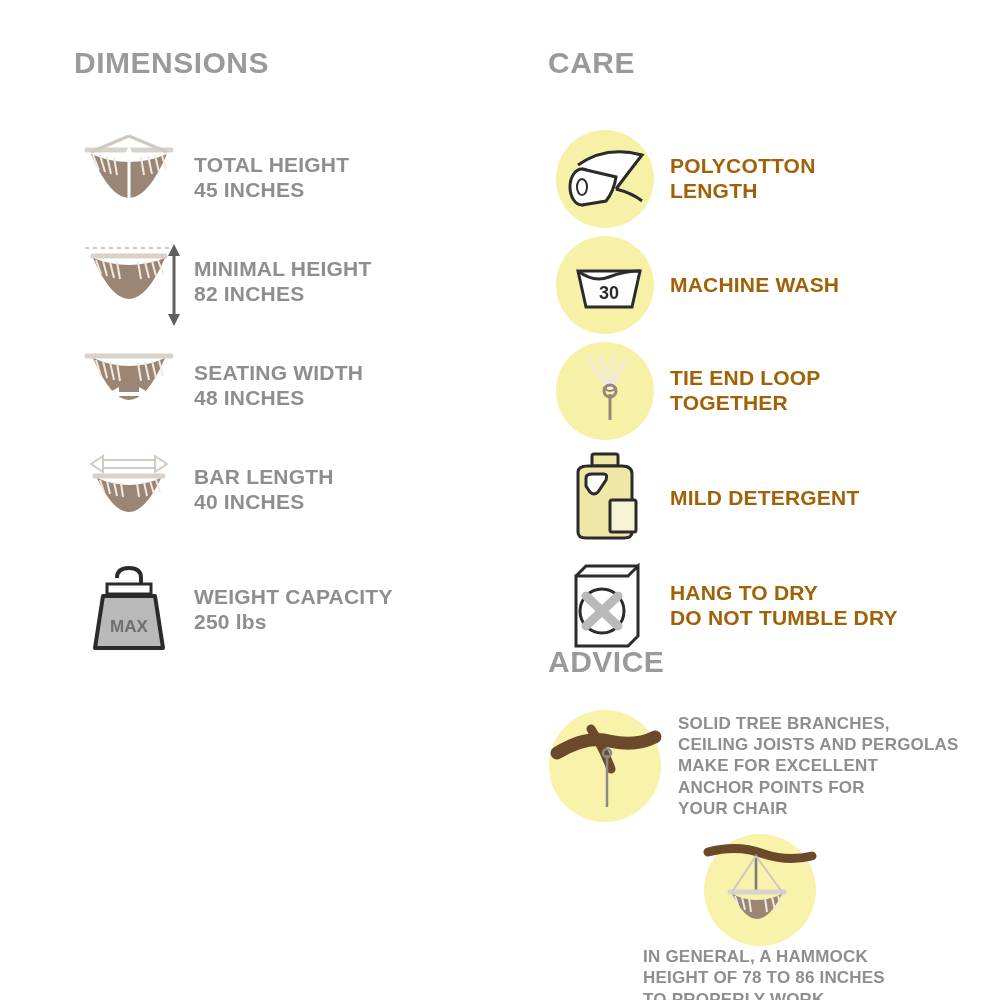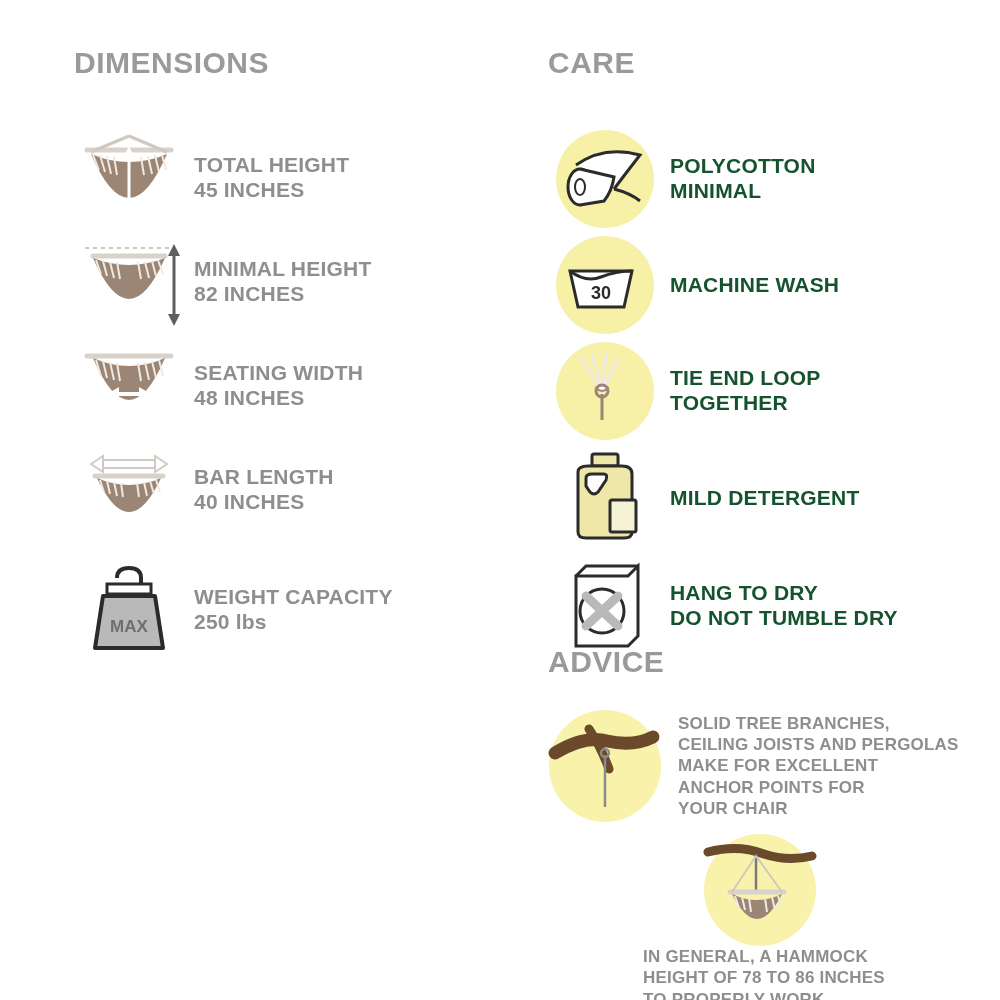--- a/index.html
+++ b/index.html
@@ -48,39 +48,39 @@
   .label {
     font-weight: bold;
     color: #8e8e8e;
     line-height: 1.18;
     font-size: 21px;
     letter-spacing: 0.2px;
   }
   .label .l2 { display: block; }
 
   
-  .col-right .label { color: #14532d; }
+  .col-right .label { color: #a16207; }
 
   
   .advice .label {
     font-size: 17px;
     line-height: 1.25;
     color: #8e8e8e;
     margin-left: 8px;
   }
   .advice .icon-box { width: 130px; min-height: 110px; }
 
   
   .circle {
     width: 98px; height: 98px;
     border-radius: 50%;
     background: #f7f1a8;
     display: flex;
     align-items: center;
-    justify-content: flex-start;
+    justify-content: flex-end;
     position: relative;
   }
   .circle.adv { width: 112px; height: 112px; background:#f8f2ab;}
   svg { display: block; overflow: visible; }
 </style>
 </head>
 <body>
 
 <div class="page">
 
@@ -188,21 +188,21 @@
             <path d="M20 26 Q48 6 84 16 Q70 34 58 50" fill="#ffffff" stroke="#2b2b2b" stroke-width="3"></path>
             <path d="M58 50 Q74 54 84 62" fill="none" stroke="#2b2b2b" stroke-width="3"></path>
             <ellipse cx="24" cy="48" rx="12" ry="18" fill="#ffffff" stroke="#2b2b2b" stroke-width="3"></ellipse>
             <path d="M24 30 L58 38 Q56 52 48 62 L24 66" fill="#ffffff" stroke="#2b2b2b" stroke-width="3"></path>
             <ellipse cx="24" cy="48" rx="5" ry="8" fill="none" stroke="#2b2b2b" stroke-width="2"></ellipse>
           </svg>
         </div>
       </div>
       <div class="label">
         <span>POLYCOTTON</span>
-        <span class="l2">MINIMAL</span>
+        <span class="l2">LENGTH</span>
       </div>
     </div>
 
     <div class="row">
       <div class="icon-box">
         <div class="circle">
           <svg width="90" height="72" viewBox="0 0 90 72">
             <path d="M14 22 L76 22 L68 58 L22 58 Z" fill="#ffffff" stroke="#2b2b2b" stroke-width="3"></path>
             <path d="M14 22 Q30 34 45 28 Q60 22 76 22" fill="none" stroke="#2b2b2b" stroke-width="3"></path>
             <text x="45" y="50" font-family="'Liberation Sans',sans-serif" font-size="18" font-weight="bold" fill="#2b2b2b" text-anchor="middle">30</text>

